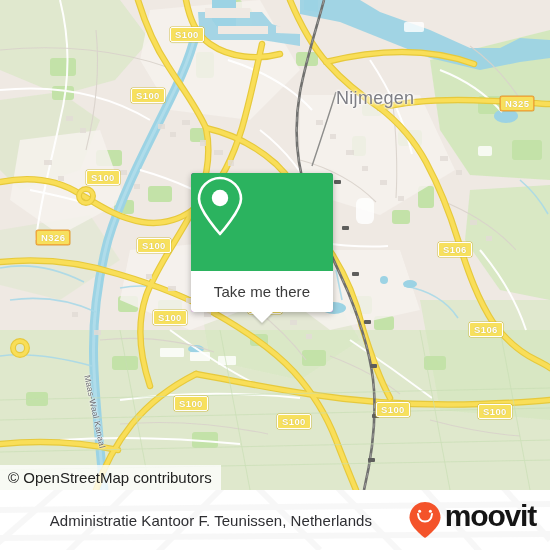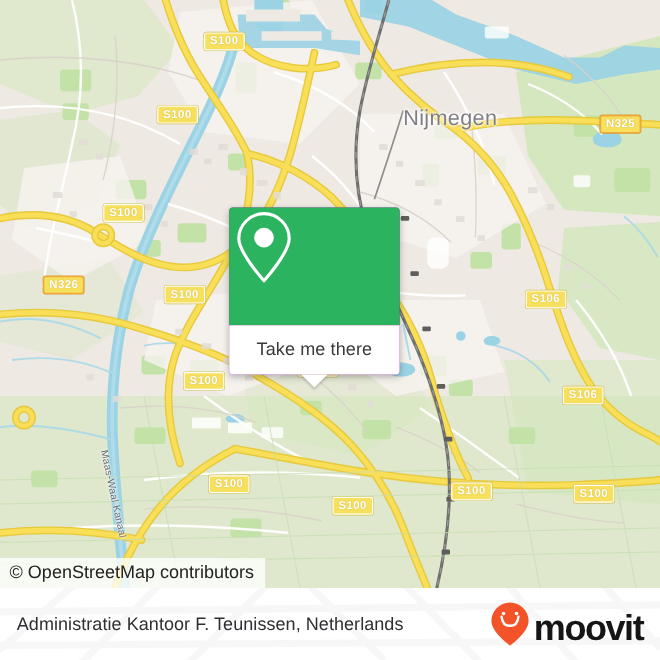--- a/index.html
+++ b/index.html
@@ -127,23 +127,24 @@
     height: 60px;
     display: flex; align-items: center;
     padding: 0 14px 0 14px;
   }
   .place-name {
     color: #2f2f33;
     font-size: 15px;
     letter-spacing: .05px;
     flex: 1;
     white-space: nowrap;
+    text-align: center;
   }
   .brand {
-    display: flex; align-items: flex-end; gap: 3px;
+    display: flex; align-items: flex-start; gap: 3px;
   }
   .brand-word {
     color: #151515;
     font-size: 30px;
     font-weight: bold;
     letter-spacing: -1.2px;
     line-height: 30px;
   }
 </style>
 </head>

